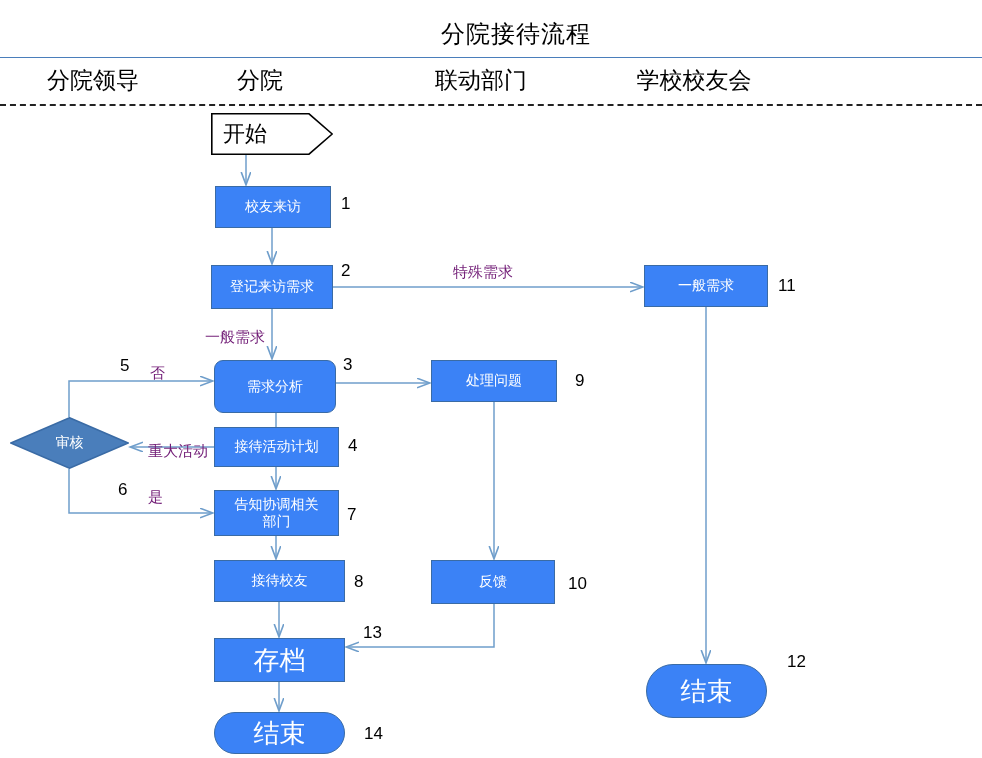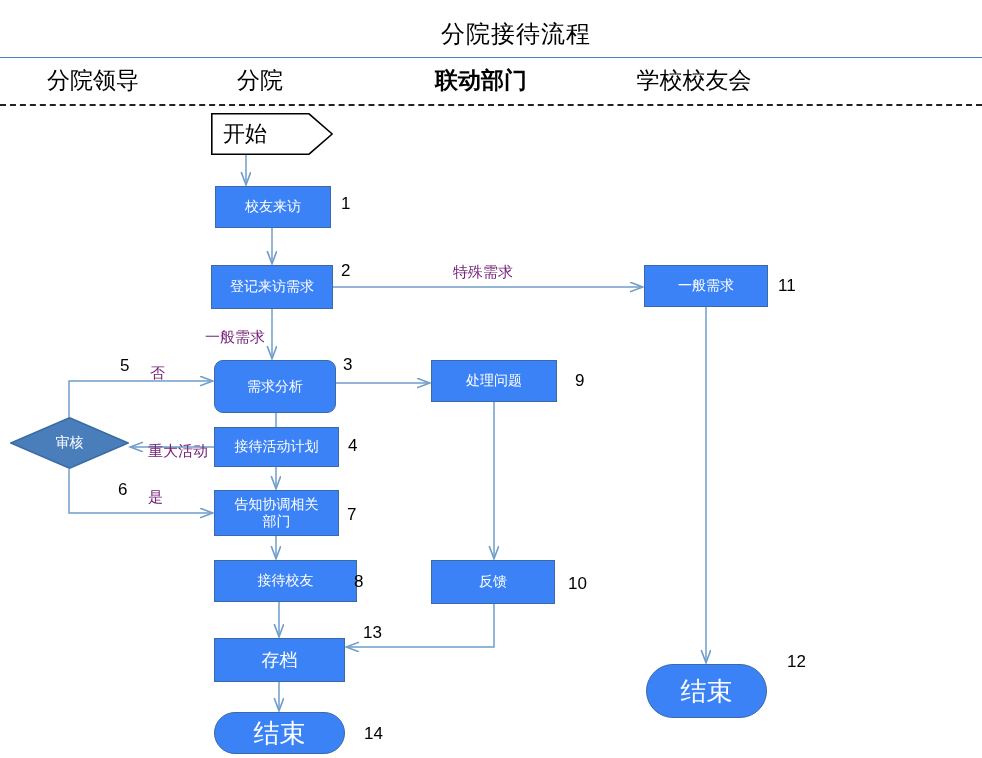--- a/index.html
+++ b/index.html
@@ -65,21 +65,21 @@
     color: #ffffff;
     background: #3b82f6;
     border: 1.6px solid #3a6ba5;
     font-size: 14px;
     line-height: 1.25;
     text-align: center;
     white-space: pre-line;
   }
   .node.rounded { border-radius: 9px; }
   .node.pill    { border-radius: 999px; font-size: 26px; }
-  .node.big     { font-size: 18px; }
+  .node.big     { font-size: 26px; }
 
   
   .node.start {
     background: #ffffff;
     color: #000000;
     border: none;
     font-size: 22px;
     justify-content: flex-start;
     padding-left: 12px;
   }
@@ -127,21 +127,21 @@
 
 <div id="canvas">
 
   <div class="chart-title">分院接待流程</div>
   <div class="rule-solid"></div>
   <div class="rule-dashed"></div>
 
   <div id="lane-headers">
       <div class="lane-header" style="left: -27px; width: 240px;">分院领导</div>
       <div class="lane-header" style="left: 140px; width: 240px;">分院</div>
-      <div class="lane-header" style="left: 361px; width: 240px; font-weight: bold;">联动部门</div>
+      <div class="lane-header" style="left: 361px; width: 240px;">联动部门</div>
       <div class="lane-header" style="left: 574px; width: 240px;">学校校友会</div>
     </div>
 
   <svg id="edges" viewBox="0 0 982 758" xmlns="http://www.w3.org/2000/svg">
     <defs>
       <marker id="ah" markerWidth="10" markerHeight="10" refX="8" refY="3.2" orient="auto" markerUnits="strokeWidth">
         <path d="M0,0 L8.5,3.2 L0,6.4" fill="none" stroke="#6f9ecb" stroke-width="1.1"></path>
       </marker>
     </defs>
     <g fill="none" stroke="#6f9ecb" stroke-width="1.5">
@@ -183,21 +183,21 @@
   <div id="nodes">
       <div class="node start" style="left: 211px; top: 113px; width: 122px; height: 42px;"><svg class="penta" viewBox="0 0 122 42" preserveAspectRatio="none">
           <polygon points="0.8,0.8 98,0.8 121.2,21 98,41.2 0.8,41.2" fill="#ffffff" stroke="#000000" stroke-width="1.6"></polygon>
         </svg><span class="label-txt">开始</span></div>
       <div class="node" style="left: 215px; top: 186px; width: 116px; height: 42px;"><span class="label-txt">校友来访</span></div>
       <div class="node" style="left: 211px; top: 265px; width: 122px; height: 44px;"><span class="label-txt">登记来访需求</span></div>
       <div class="node rounded" style="left: 214px; top: 360px; width: 122px; height: 53px;"><span class="label-txt">需求分析</span></div>
       <div class="node" style="left: 214px; top: 427px; width: 125px; height: 40px;"><span class="label-txt">接待活动计划</span></div>
       <div class="node" style="left: 214px; top: 490px; width: 125px; height: 46px;"><span class="label-txt">告知协调相关
 部门</span></div>
-      <div class="node" style="left: 214px; top: 560px; width: 143px; height: 42px;"><span class="label-txt">接待校友</span></div>
+      <div class="node" style="left: 214px; top: 560px; width: 131px; height: 42px;"><span class="label-txt">接待校友</span></div>
       <div class="node big" style="left: 214px; top: 638px; width: 131px; height: 44px;"><span class="label-txt">存档</span></div>
       <div class="node pill" style="left: 214px; top: 712px; width: 131px; height: 42px;"><span class="label-txt">结束</span></div>
       <div class="node diamond" style="left: 10px; top: 417px; width: 119px; height: 52px;"><svg class="dia-svg" viewBox="0 0 119 52" preserveAspectRatio="none">
           <polygon points="59.5,0.8 118.2,26 59.5,51.2 0.8,26" fill="#4a7ebb" stroke="#3a6ba5" stroke-width="1.6"></polygon>
         </svg><span class="label-txt">审核</span></div>
       <div class="node" style="left: 431px; top: 360px; width: 126px; height: 42px;"><span class="label-txt">处理问题</span></div>
       <div class="node" style="left: 431px; top: 560px; width: 124px; height: 44px;"><span class="label-txt">反馈</span></div>
       <div class="node" style="left: 644px; top: 265px; width: 124px; height: 42px;"><span class="label-txt">一般需求</span></div>
       <div class="node pill" style="left: 646px; top: 664px; width: 121px; height: 54px;"><span class="label-txt">结束</span></div>
     </div>

